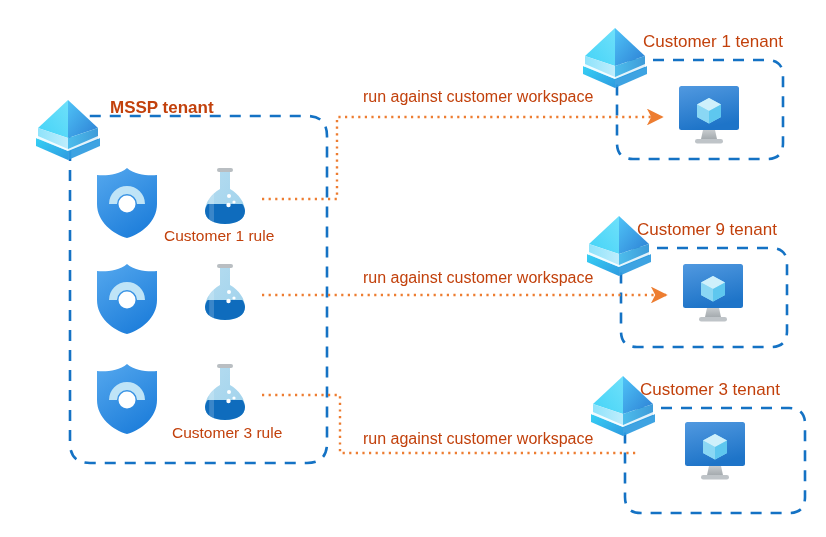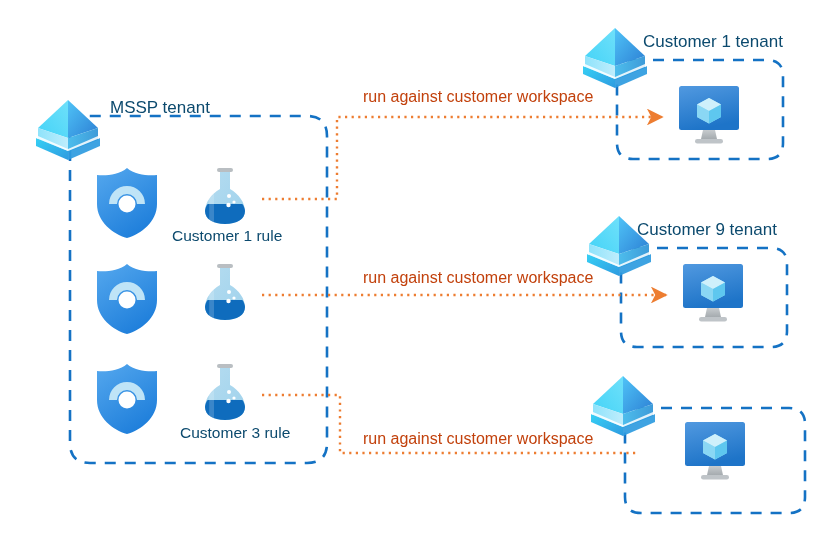--- a/index.html
+++ b/index.html
@@ -20,21 +20,21 @@
   }
   .layer-svg {
     position: absolute;
     left: 0;
     top: 0;
     width: 826px;
     height: 537px;
   }
   .label {
     position: absolute;
-    color: #0c4a6e;
+    color: #c2410c;
     font-size: 15.5px;
     line-height: 1.15;
     white-space: nowrap;
     user-select: none;
   }
   .label-lg {
     font-size: 17px;
   }
   .label-flow {
     font-size: 16px;
@@ -116,41 +116,41 @@
     <svg width="72" height="72" viewBox="0 0 72 72">
       <polygon points="36,6 36,44 6,34" fill="url(#tenTopL)"></polygon>
       <polygon points="36,6 66,34 36,44" fill="url(#tenTopR)"></polygon>
       <polygon points="6,34 36,44 36,58 6,46" fill="url(#tenBaseL)"></polygon>
       <polygon points="66,34 36,44 36,58 66,46" fill="url(#tenBaseR)"></polygon>
       <polygon points="4,44 36,57 36,66 4,52" fill="url(#tenSkirt)"></polygon>
       <polygon points="68,44 36,57 36,66 68,52" fill="#2E9BE0" opacity="0.92"></polygon>
       <polygon points="36,57 68,44 66,42 36,55 6,42 4,44" fill="#ffffff" opacity="0.85"></polygon>
     </svg>
   </div>
-  <div class="label label-lg" style="left:110px; top:98px;">MSSP tenant</div>
+  <div class="label label-lg" style="left:110px; top:98px;font-weight:bold;">MSSP tenant</div>
 
   <div class="icon" style="left:93px; top:166px;">
     <svg width="68" height="74" viewBox="0 0 68 74">
       <path d="M34 2 C 26 9 12 10 4 9 L 4 38 C 4 56 20 68 34 72 C 48 68 64 56 64 38 L 64 9 C 56 10 42 9 34 2 Z" fill="url(#shieldG)"></path>
       <path d="M34 20 A 18 18 0 0 1 52 38 L 44 38 A 10 10 0 0 0 24 38 L 16 38 A 18 18 0 0 1 34 20 Z" fill="#BFE4F7"></path>
       <circle cx="34" cy="38" r="8.5" fill="#FFFFFF"></circle>
     </svg>
   </div>
   <div class="icon" style="left:201px; top:165px;">
     <svg width="48" height="62" viewBox="0 0 48 62">
       <rect x="16" y="3" width="16" height="4" rx="2" fill="#B9BEC2"></rect>
       <path d="M19 7 L19 24 C 10 29 4 38 4 46 C 4 54 12 59 24 59 C 36 59 44 54 44 46 C 44 38 38 29 29 24 L 29 7 Z" fill="url(#flaskGlass)"></path>
       <path d="M6.6 39 C 4.9 41.5 4 44 4 46 C 4 54 12 59 24 59 C 36 59 44 54 44 46 C 44 44 43.1 41.5 41.4 39 Z" fill="#0F6CBD"></path>
       <path d="M19 7 L19 24 C 14.5 26.6 10.8 30.2 8.2 34 L 8.2 59 C 13 59 13 59 13 59 L 13 7 Z" fill="#ffffff" opacity="0.18"></path>
       <circle cx="28" cy="31" r="2" fill="#ffffff"></circle>
       <circle cx="33" cy="37" r="1.6" fill="#ffffff"></circle>
       <circle cx="27.5" cy="40" r="2.2" fill="#ffffff"></circle>
     </svg>
   </div>
-  <div class="label" style="left:172px; top:227px;">Customer 1 rule</div>
+  <div class="label" style="left:164px; top:227px;">Customer 1 rule</div>
 
   <div class="icon" style="left:93px; top:262px;">
     <svg width="68" height="74" viewBox="0 0 68 74">
       <path d="M34 2 C 26 9 12 10 4 9 L 4 38 C 4 56 20 68 34 72 C 48 68 64 56 64 38 L 64 9 C 56 10 42 9 34 2 Z" fill="url(#shieldG)"></path>
       <path d="M34 20 A 18 18 0 0 1 52 38 L 44 38 A 10 10 0 0 0 24 38 L 16 38 A 18 18 0 0 1 34 20 Z" fill="#BFE4F7"></path>
       <circle cx="34" cy="38" r="8.5" fill="#FFFFFF"></circle>
     </svg>
   </div>
   <div class="icon" style="left:201px; top:261px;">
     <svg width="48" height="62" viewBox="0 0 48 62">
@@ -175,21 +175,21 @@
     <svg width="48" height="62" viewBox="0 0 48 62">
       <rect x="16" y="3" width="16" height="4" rx="2" fill="#B9BEC2"></rect>
       <path d="M19 7 L19 24 C 10 29 4 38 4 46 C 4 54 12 59 24 59 C 36 59 44 54 44 46 C 44 38 38 29 29 24 L 29 7 Z" fill="url(#flaskGlass)"></path>
       <path d="M6.6 39 C 4.9 41.5 4 44 4 46 C 4 54 12 59 24 59 C 36 59 44 54 44 46 C 44 44 43.1 41.5 41.4 39 Z" fill="#0F6CBD"></path>
       <path d="M19 7 L19 24 C 14.5 26.6 10.8 30.2 8.2 34 L 8.2 59 C 13 59 13 59 13 59 L 13 7 Z" fill="#ffffff" opacity="0.18"></path>
       <circle cx="28" cy="31" r="2" fill="#ffffff"></circle>
       <circle cx="33" cy="37" r="1.6" fill="#ffffff"></circle>
       <circle cx="27.5" cy="40" r="2.2" fill="#ffffff"></circle>
     </svg>
   </div>
-  <div class="label" style="left:180px; top:424px;">Customer 3 rule</div>
+  <div class="label" style="left:172px; top:424px;">Customer 3 rule</div>
 
   <div class="label label-flow" style="left:363px; top:88px;">run against customer workspace</div>
   <div class="label label-flow" style="left:363px; top:269px;">run against customer workspace</div>
   <div class="label label-flow" style="left:363px; top:430px;">run against customer workspace</div>
 
   <div class="icon" style="left:579px; top:22px;">
     <svg width="72" height="72" viewBox="0 0 72 72">
       <polygon points="36,6 36,44 6,34" fill="url(#tenTopL)"></polygon>
       <polygon points="36,6 66,34 36,44" fill="url(#tenTopR)"></polygon>
       <polygon points="6,34 36,44 36,58 6,46" fill="url(#tenBaseL)"></polygon>
@@ -240,20 +240,21 @@
     <svg width="72" height="72" viewBox="0 0 72 72">
       <polygon points="36,6 36,44 6,34" fill="url(#tenTopL)"></polygon>
       <polygon points="36,6 66,34 36,44" fill="url(#tenTopR)"></polygon>
       <polygon points="6,34 36,44 36,58 6,46" fill="url(#tenBaseL)"></polygon>
       <polygon points="66,34 36,44 36,58 66,46" fill="url(#tenBaseR)"></polygon>
       <polygon points="4,44 36,57 36,66 4,52" fill="url(#tenSkirt)"></polygon>
       <polygon points="68,44 36,57 36,66 68,52" fill="#2E9BE0" opacity="0.92"></polygon>
       <polygon points="36,57 68,44 66,42 36,55 6,42 4,44" fill="#ffffff" opacity="0.85"></polygon>
     </svg>
   </div>
+  <div class="label label-lg" style="left:640px; top:380px;">Customer 3 tenant</div>
   <div class="icon" style="left:682px; top:420px;">
     <svg width="66" height="62" viewBox="0 0 66 62">
       <rect x="3" y="2" width="60" height="44" rx="2.5" fill="url(#monG)"></rect>
       <path d="M33 14 L 45 20.5 L 45 33 L 33 39.5 L 21 33 L 21 20.5 Z" fill="#9FE0F7"></path>
       <path d="M33 14 L 45 20.5 L 33 27 L 21 20.5 Z" fill="#CFF0FB"></path>
       <path d="M33 27 L 45 20.5 L 45 33 L 33 39.5 Z" fill="#5EC7EF"></path>
       <path d="M33 27 L 33 39.5 L 21 33 L 21 20.5 Z" fill="#8AD7F4"></path>
       <path d="M27 46 L 39 46 L 41 55 L 25 55 Z" fill="url(#standG)"></path>
       <rect x="19" y="55" width="28" height="4.5" rx="2.2" fill="#BFC4C8"></rect>
     </svg>

